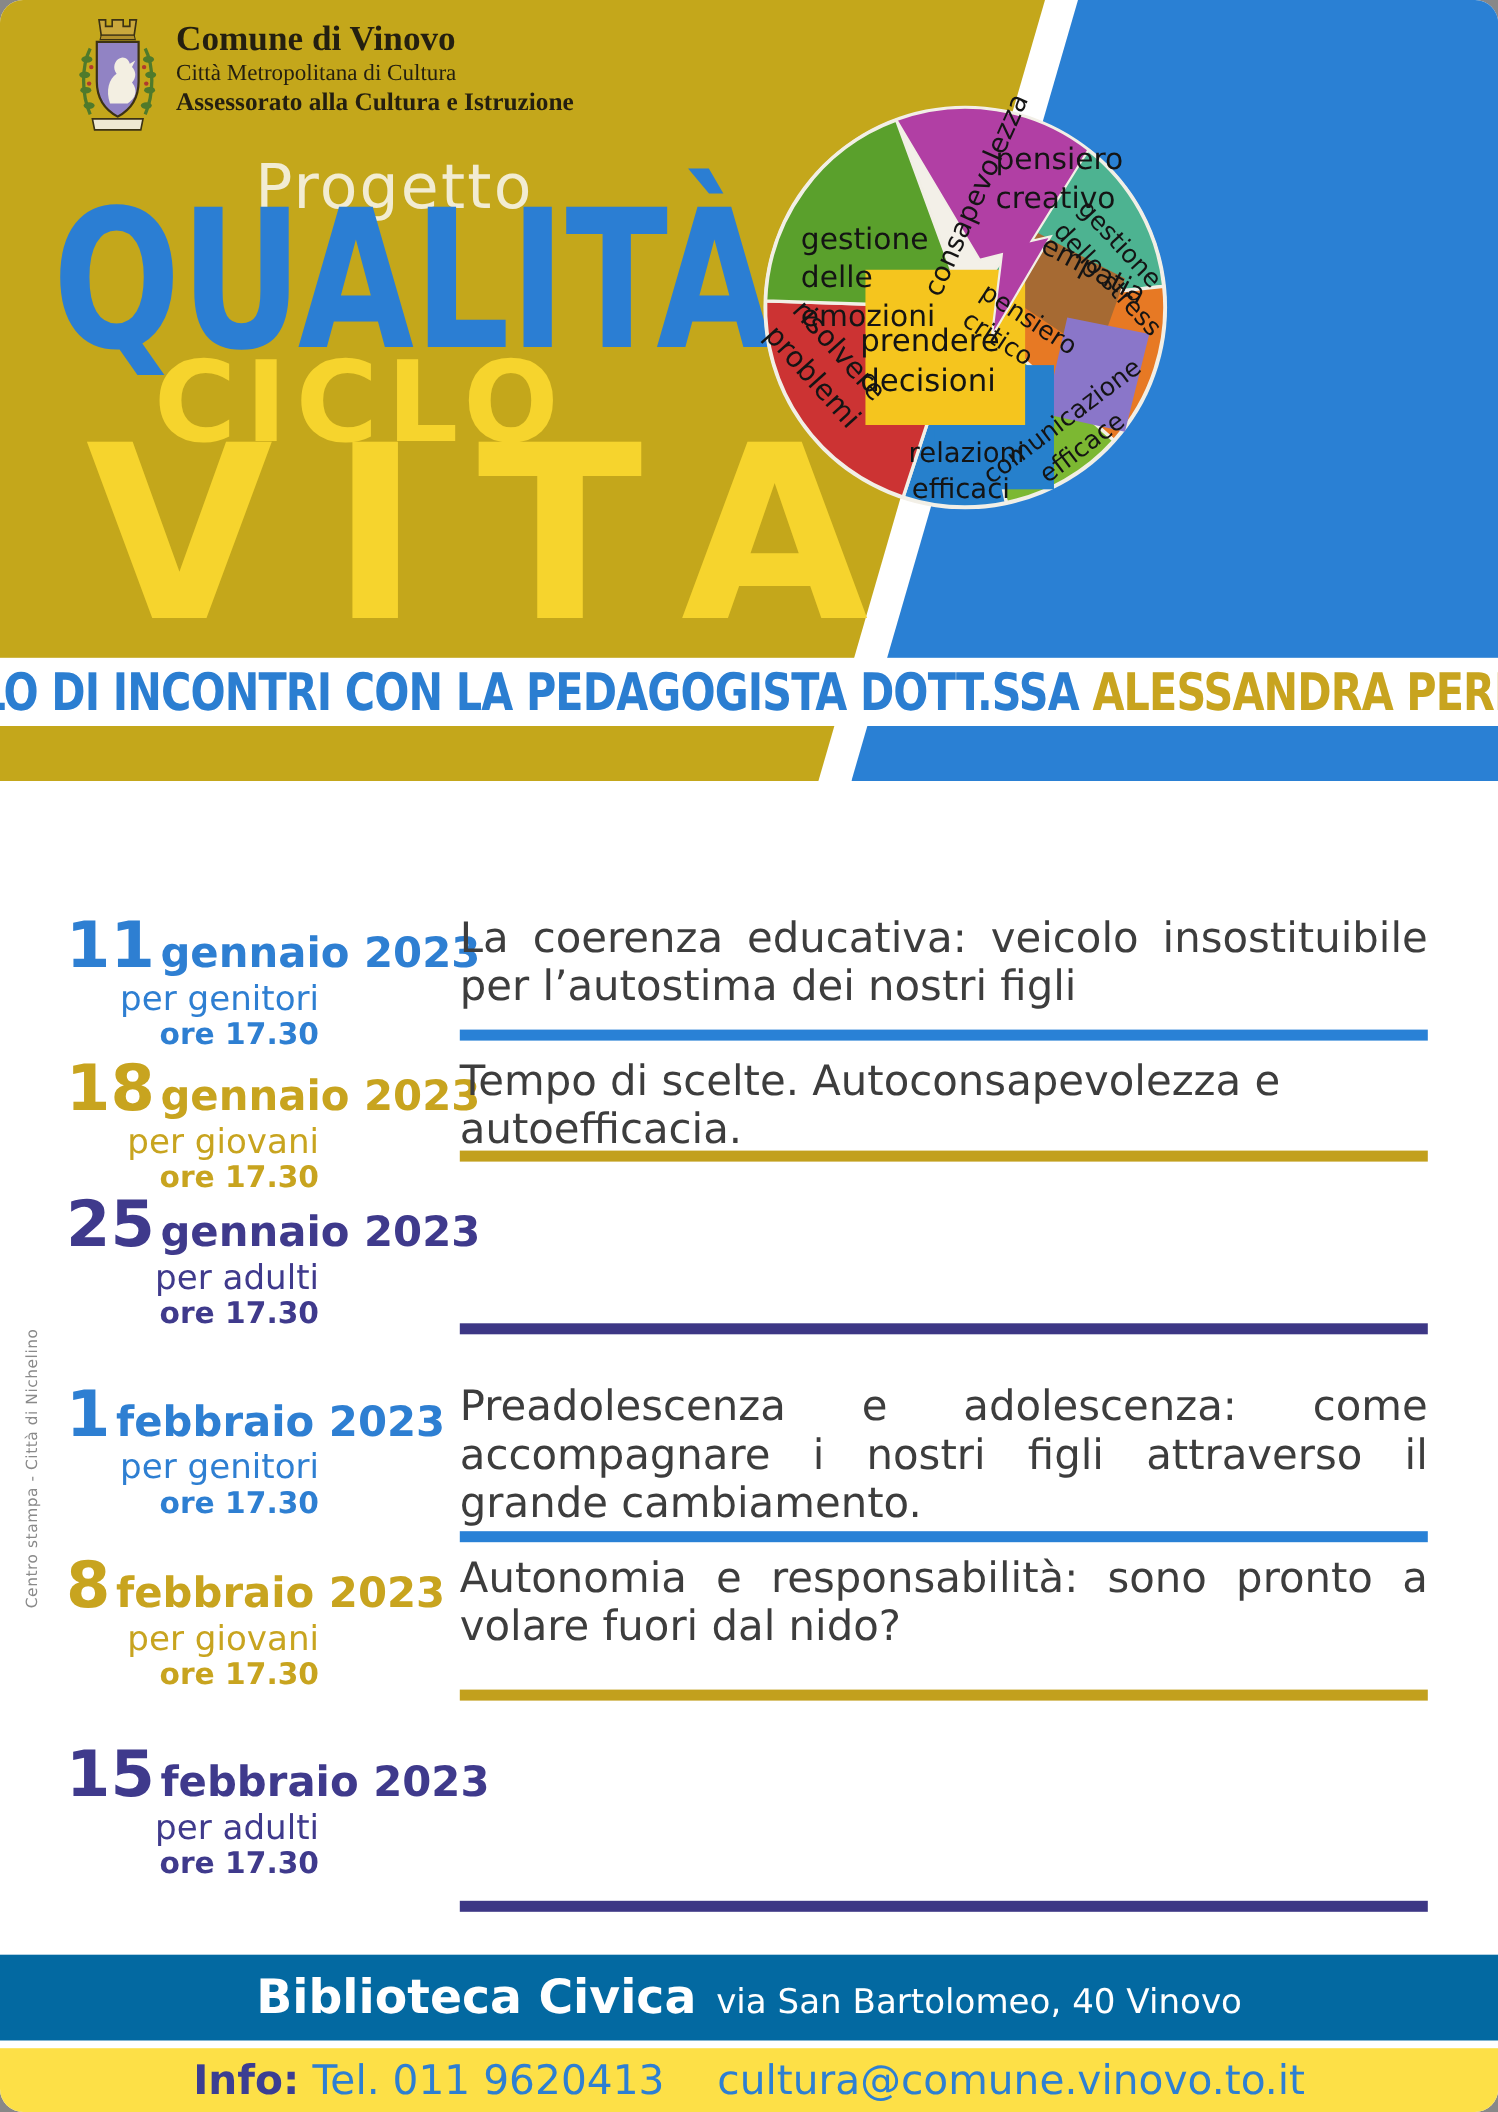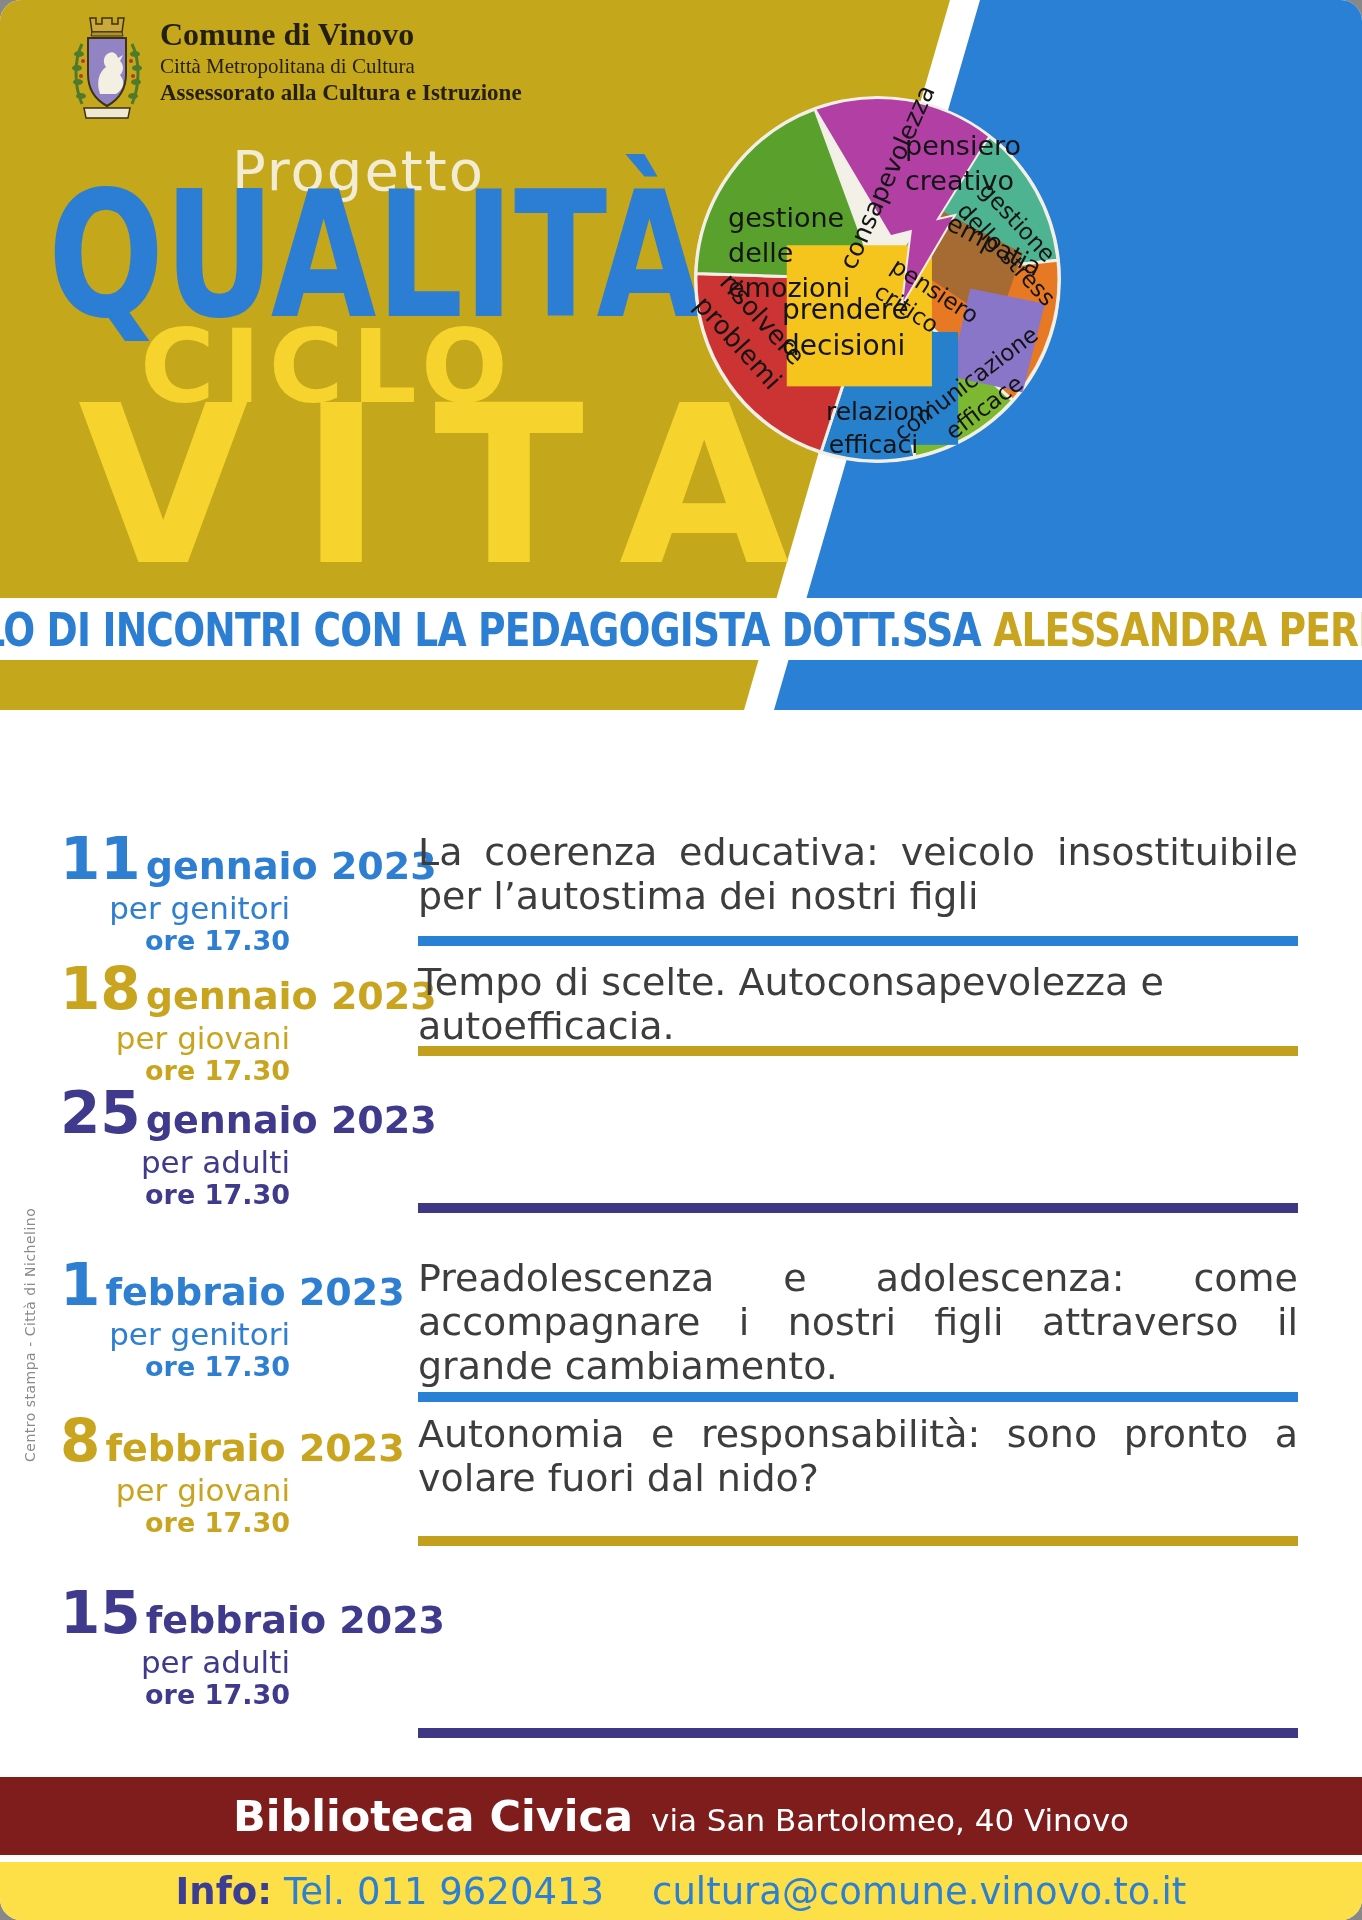--- a/index.html
+++ b/index.html
@@ -45,21 +45,21 @@
   .date-time{font-size:27px;font-weight:bold;line-height:1.05;margin-top:2px;}
   .topic-col{margin-left:128px;width:880px;font-size:38px;line-height:1.16;color:#3d3d3d;
              text-align:justify;}
   .rule{position:absolute;left:418px;width:880px;height:10px;}
   .c-blue{color:#2e7fd2;} .c-gold{color:#c8a41f;} .c-purple{color:#3f3a8c;}
   .bg-blue{background:#2981d6;} .bg-gold{background:#c2a01d;} .bg-purple{background:#3d3785;}
   
   .credit{position:absolute;left:22px;top:1462px;transform:rotate(-90deg);transform-origin:left top;
           font-size:14px;color:#8a8a8a;white-space:nowrap;letter-spacing:0.5px;}
   
-  .foot-blue{position:absolute;left:0;top:1777px;width:1362px;height:78px;background:#7f1d1d;
+  .foot-blue{position:absolute;left:0;top:1777px;width:1362px;height:78px;background:#0369a1;
              display:flex;align-items:baseline;justify-content:center;color:#fff;white-space:nowrap;}
   .foot-venue{font-size:43px;font-weight:bold;line-height:78px;}
   .foot-addr{font-size:31px;margin-left:18px;}
   .foot-gold{position:absolute;left:0;top:1862px;width:1362px;height:58px;background:#fde047;
              display:flex;align-items:center;justify-content:center;white-space:nowrap;}
   .foot-info{font-size:37px;font-weight:bold;color:#3b3e92;}
   .foot-tel{font-size:37px;color:#2d7fd2;margin-left:12px;}
   .foot-mail{font-size:37px;color:#2d7fd2;margin-left:48px;}
 </style>
 </head>

